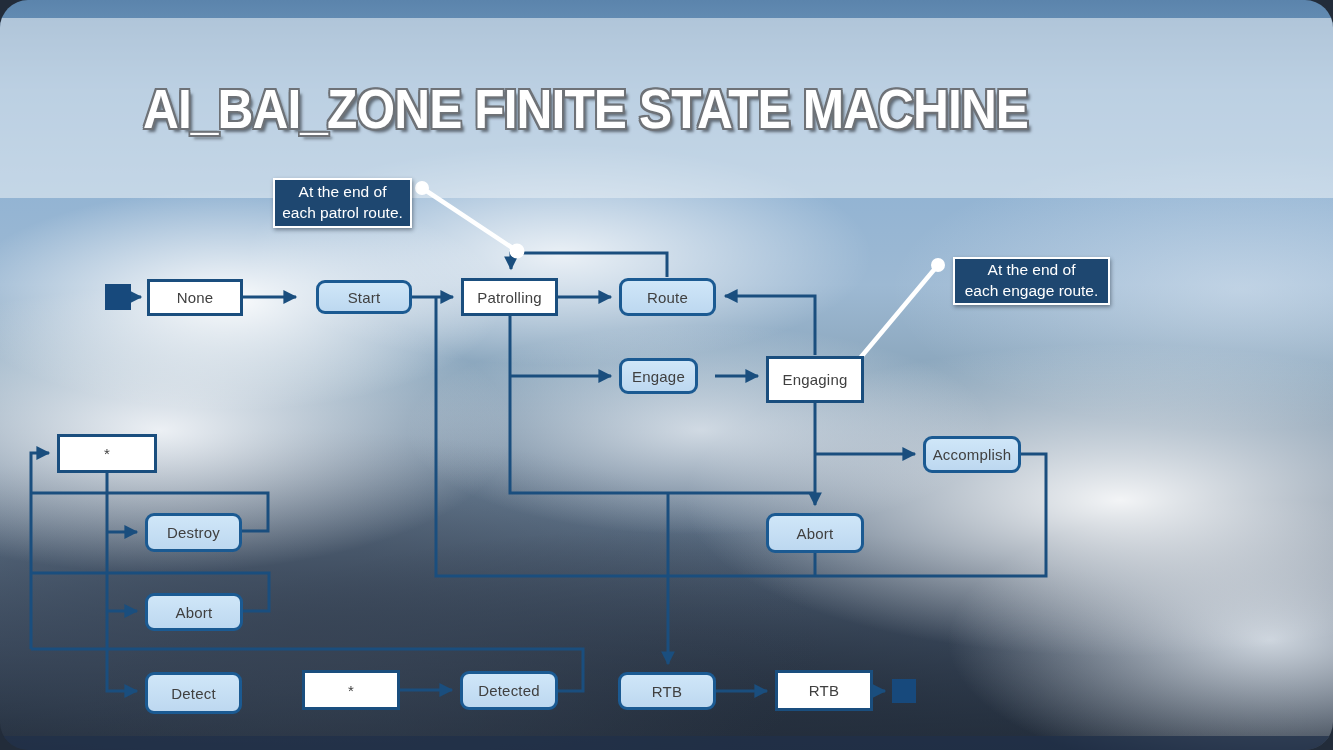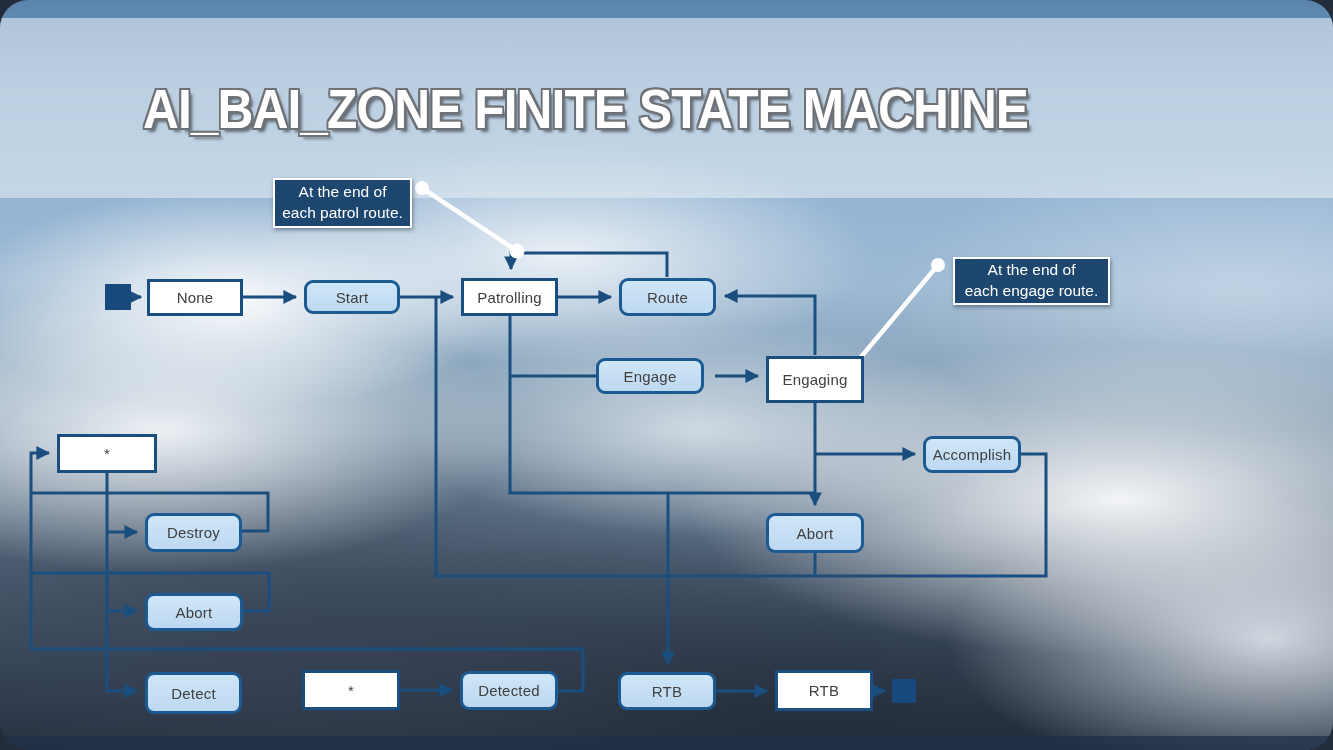--- a/index.html
+++ b/index.html
@@ -101,33 +101,33 @@
     <path class="white-ln" d="M938 265 L861 357"></path>
     <circle class="white-dot" cx="938" cy="265" r="7"></circle>
   </svg>
 
   <div class="node sq" style="left:105px;top:284px;width:26px;height:26px"></div>
 
   <div class="node rect" style="left:147px;top:279px;width:96px;height:37px">
     <span class="lbl">None</span>
     </div>
 
-  <div class="node round" style="left:304px;top:280px;width:96px;height:34px">
+  <div class="node round" style="left:316px;top:280px;width:96px;height:34px">
     <span class="lbl">Start</span>
     </div>
 
   <div class="node rect" style="left:461px;top:278px;width:97px;height:38px">
     <span class="lbl">Patrolling</span>
     </div>
 
   <div class="node round" style="left:619px;top:278px;width:97px;height:38px">
     <span class="lbl">Route</span>
     </div>
 
-  <div class="node round" style="left:596px;top:358px;width:108px;height:36px">
+  <div class="node round" style="left:619px;top:358px;width:79px;height:36px">
     <span class="lbl">Engage</span>
     </div>
 
   <div class="node rect" style="left:766px;top:356px;width:98px;height:47px">
     <span class="lbl">Engaging</span>
     </div>
 
   <div class="node round" style="left:923px;top:436px;width:98px;height:37px">
     <span class="lbl">Accomplish</span>
     </div>

